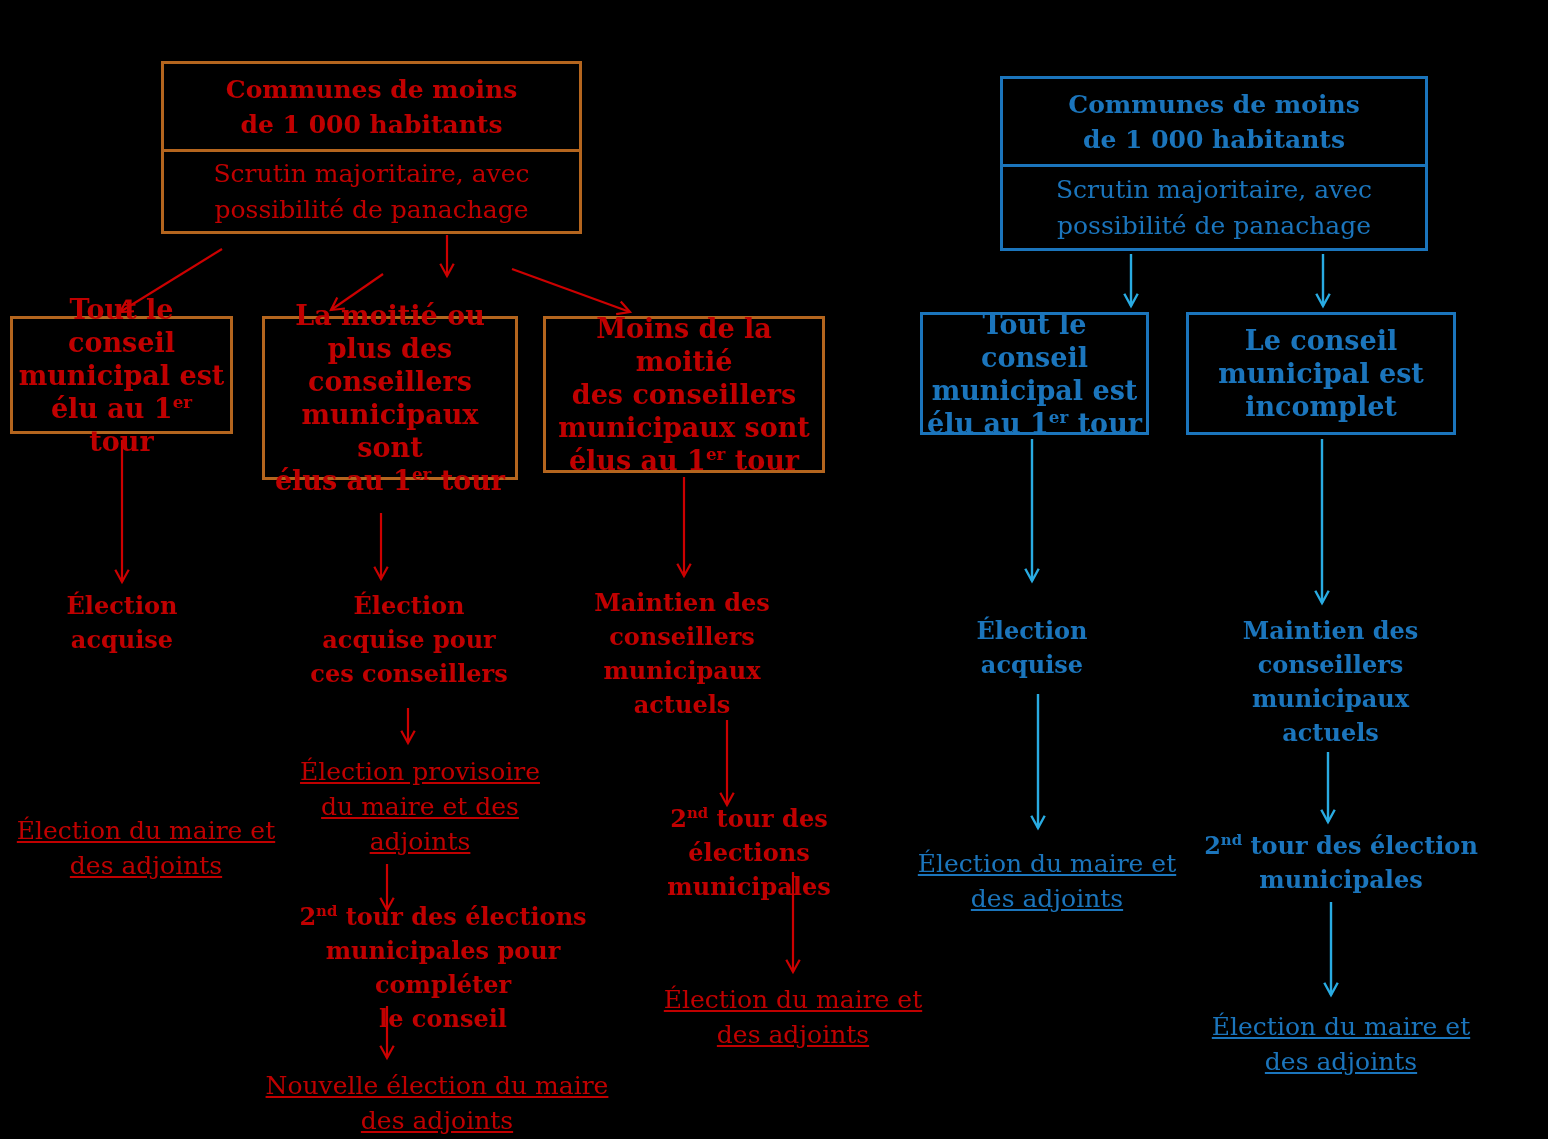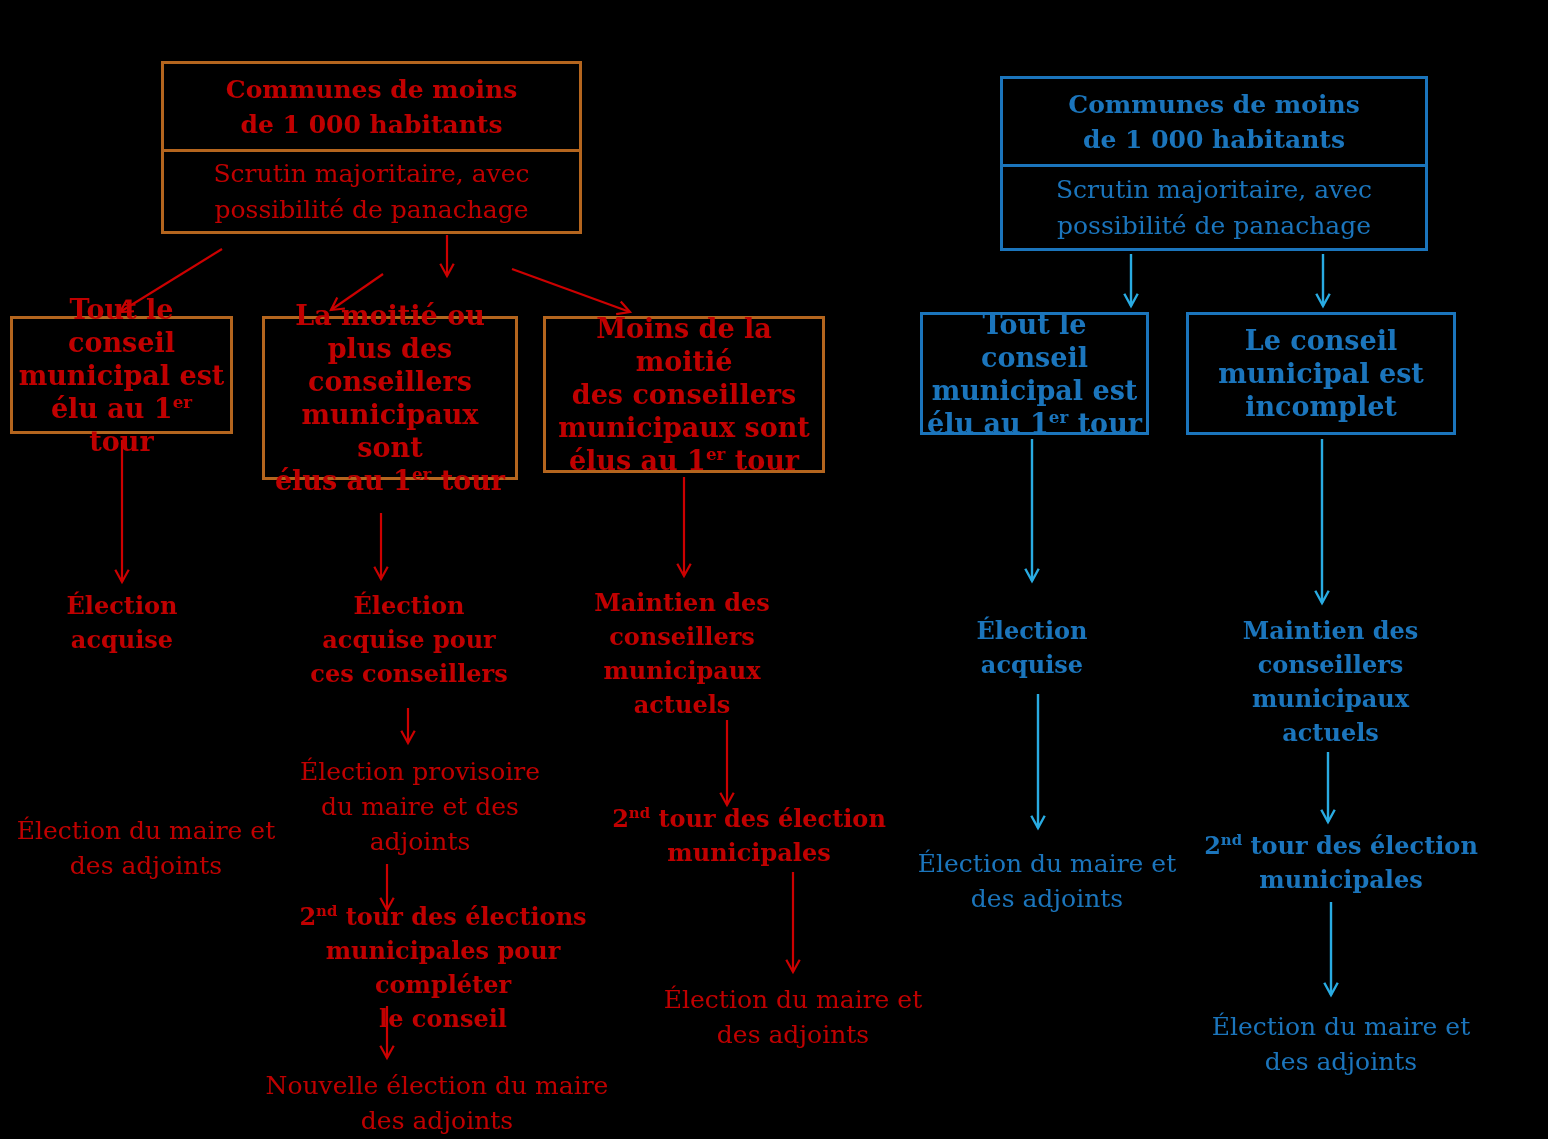--- a/index.html
+++ b/index.html
@@ -21,21 +21,21 @@
   .blue-border{border-color:var(--blue-text);}
   .sect{display:flex;align-items:center;justify-content:center;padding:2px 6px;}
   .sect.title{border-bottom:3px solid;border-color:inherit;}
   .root .sect.title{height:88px;font-size:25px;line-height:35px;}
   .root .sect.sub{flex:1;font-weight:normal;font-size:25px;line-height:36px;}
   .branch{align-items:center;justify-content:center;font-size:27px;line-height:33px;padding:4px;}
   .node{
     position:absolute;text-align:center;white-space:pre-line;
   }
   .node.bold{font-weight:bold;font-size:24px;line-height:34px;}
-  .node.regular{font-weight:normal;font-size:25px;line-height:35px;}
+  .node.regular{font-weight:normal;font-size:25px;line-height:35px;text-decoration:underline;}
   .sup{font-size:0.62em;vertical-align:super;line-height:0;}
 </style>
 </head>
 <body>
 
 <div class="canvas">
 
   <svg class="arrows" id="arrows-layer">
       <g>
         <line x1="222" y1="233" x2="120" y2="296" stroke="#CC0000" stroke-width="2.2"></line>
@@ -157,21 +157,21 @@
   <div class="node bold red-ink" style="left:270px;top:884px;width:346px;"><span>2</span><span class="sup">nd</span><span> tour des élections
 municipales pour compléter
 le conseil</span></div>
   <div class="node regular red-ink" style="left:264px;top:1052px;width:346px;">Nouvelle élection du maire
 des adjoints</div>
 
   <div class="node bold red-ink" style="left:592px;top:570px;width:180px;">Maintien des
 conseillers
 municipaux
 actuels</div>
-  <div class="node bold red-ink" style="left:606px;top:786px;width:286px;"><span>2</span><span class="sup">nd</span><span> tour des élection
+  <div class="node bold red-ink" style="left:606px;top:786px;width:286px;"><span>2</span><span class="sup">nd</span><span> tour des élections
 municipales</span></div>
   <div class="node regular red-ink" style="left:660px;top:966px;width:266px;">Élection du maire et
 des adjoints</div>
 
   <div class="box root blue-ink blue-border" style="left:1000px;top:60px;width:428px;height:175px;">
     <div class="sect title"><span>Communes de moins
 de 1 000 habitants</span></div>
     <div class="sect sub"><span>Scrutin majoritaire, avec
 possibilité  de panachage</span></div>
   </div>

